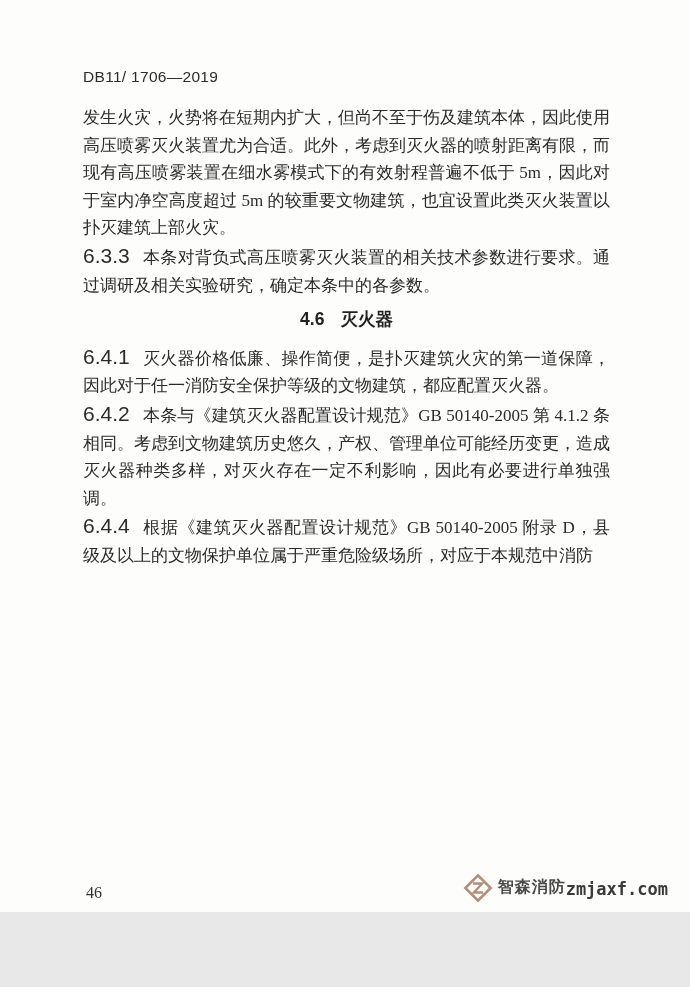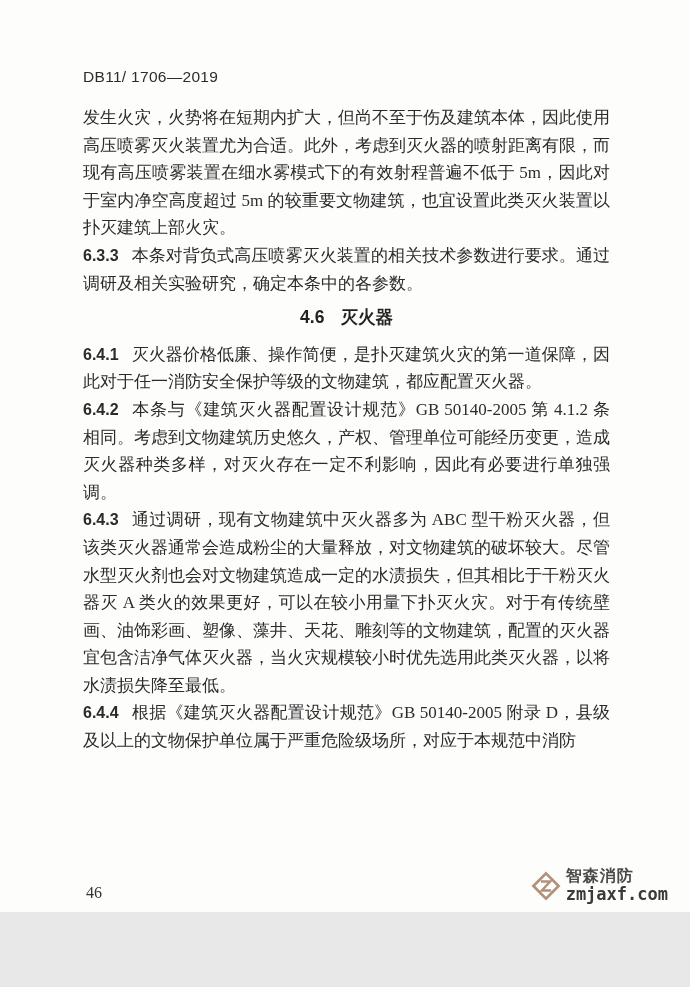--- a/index.html
+++ b/index.html
@@ -29,22 +29,22 @@
   }
   .para {
     margin: 0;
     font-size: 17px;
     line-height: 27.6px;
     text-align: justify;
     text-justify: inter-ideograph;
   }
   .clause-num {
     font-family: "Liberation Sans", "DejaVu Sans", sans-serif;
-    font-weight: bold;
-    font-size: 16px;
+    font-weight: normal;
+    font-size: 21px;
     margin-right: 13px;
   }
   .section-heading {
     margin: 7px 0 9px 0;
     text-align: center;
     font-family: "Liberation Sans", "DejaVu Sans", sans-serif;
     font-weight: bold;
     font-size: 17.5px;
     line-height: 27.6px;
     color: #222;
@@ -60,21 +60,21 @@
   .watermark {
     position: absolute;
     right: 22px;
     bottom: 9px;
     display: flex;
     align-items: center;
     gap: 5px;
   }
   .wm-icon { display: block; width: 30px; height: 30px; }
   .wm-icon svg { display: block; width: 30px; height: 30px; }
-  .wm-text { display: flex; flex-direction: column; line-height: 1; }
+  .wm-text { display: flex; flex-direction: row; line-height: 1; }
   .wm-brand {
     font-family: "Liberation Sans", "DejaVu Sans", sans-serif;
     font-weight: bold;
     font-size: 16px;
     color: #4a4a4a;
     letter-spacing: 1px;
   }
   .wm-domain {
     font-family: "DejaVu Sans Mono", "Liberation Mono", monospace;
     font-weight: bold;
@@ -95,21 +95,20 @@
 
   <p class="para"><b class="clause-num">6.3.3</b><span>本条对背负式高压喷雾灭火装置的相关技术参数进行要求。通过调研及相关实验研究，确定本条中的各参数。</span></p>
 
 
   <h2 class="section-heading"><span class="sec-num">4.6</span><span class="sec-title">灭火器</span></h2>
 
   <p class="para"><b class="clause-num">6.4.1</b><span>灭火器价格低廉、操作简便，是扑灭建筑火灾的第一道保障，因此对于任一消防安全保护等级的文物建筑，都应配置灭火器。</span></p>
 
   <p class="para"><b class="clause-num">6.4.2</b><span>本条与《建筑灭火器配置设计规范》GB 50140-2005 第 4.1.2 条相同。考虑到文物建筑历史悠久，产权、管理单位可能经历变更，造成灭火器种类多样，对灭火存在一定不利影响，因此有必要进行单独强调。</span></p>
 
-  <p class="para"><b class="clause-num">6.4.3</b><span>通过调研，现有文物建筑中灭火器多为 ABC 型干粉灭火器，但该类灭火器通常会造成粉尘的大量释放，对文物建筑的破坏较大。尽管水型灭火剂也会对文物建筑造成一定的水渍损失，但其相比于干粉灭火器灭 A 类火的效果更好，可以在较小用量下扑灭火灾。对于有传统壁画、油饰彩画、塑像、藻井、天花、雕刻等的文物建筑，配置的灭火器宜包含洁净气体灭火器，当火灾规模较小时优先选用此类灭火器，以将水渍损失降至最低。</span></p>
 
   <p class="para"><b class="clause-num">6.4.4</b><span>根据《建筑灭火器配置设计规范》GB 50140-2005 附录 D，县级及以上的文物保护单位属于严重危险级场所，对应于本规范中消防</span></p>
 </div>
 
   <div class="page-number">46</div>
 
   <div class="watermark">
     <span class="wm-icon">
       <svg viewBox="0 0 100 100" xmlns="http://www.w3.org/2000/svg">
         <g fill="none" stroke="#b2907a" stroke-width="9" stroke-linejoin="miter">

